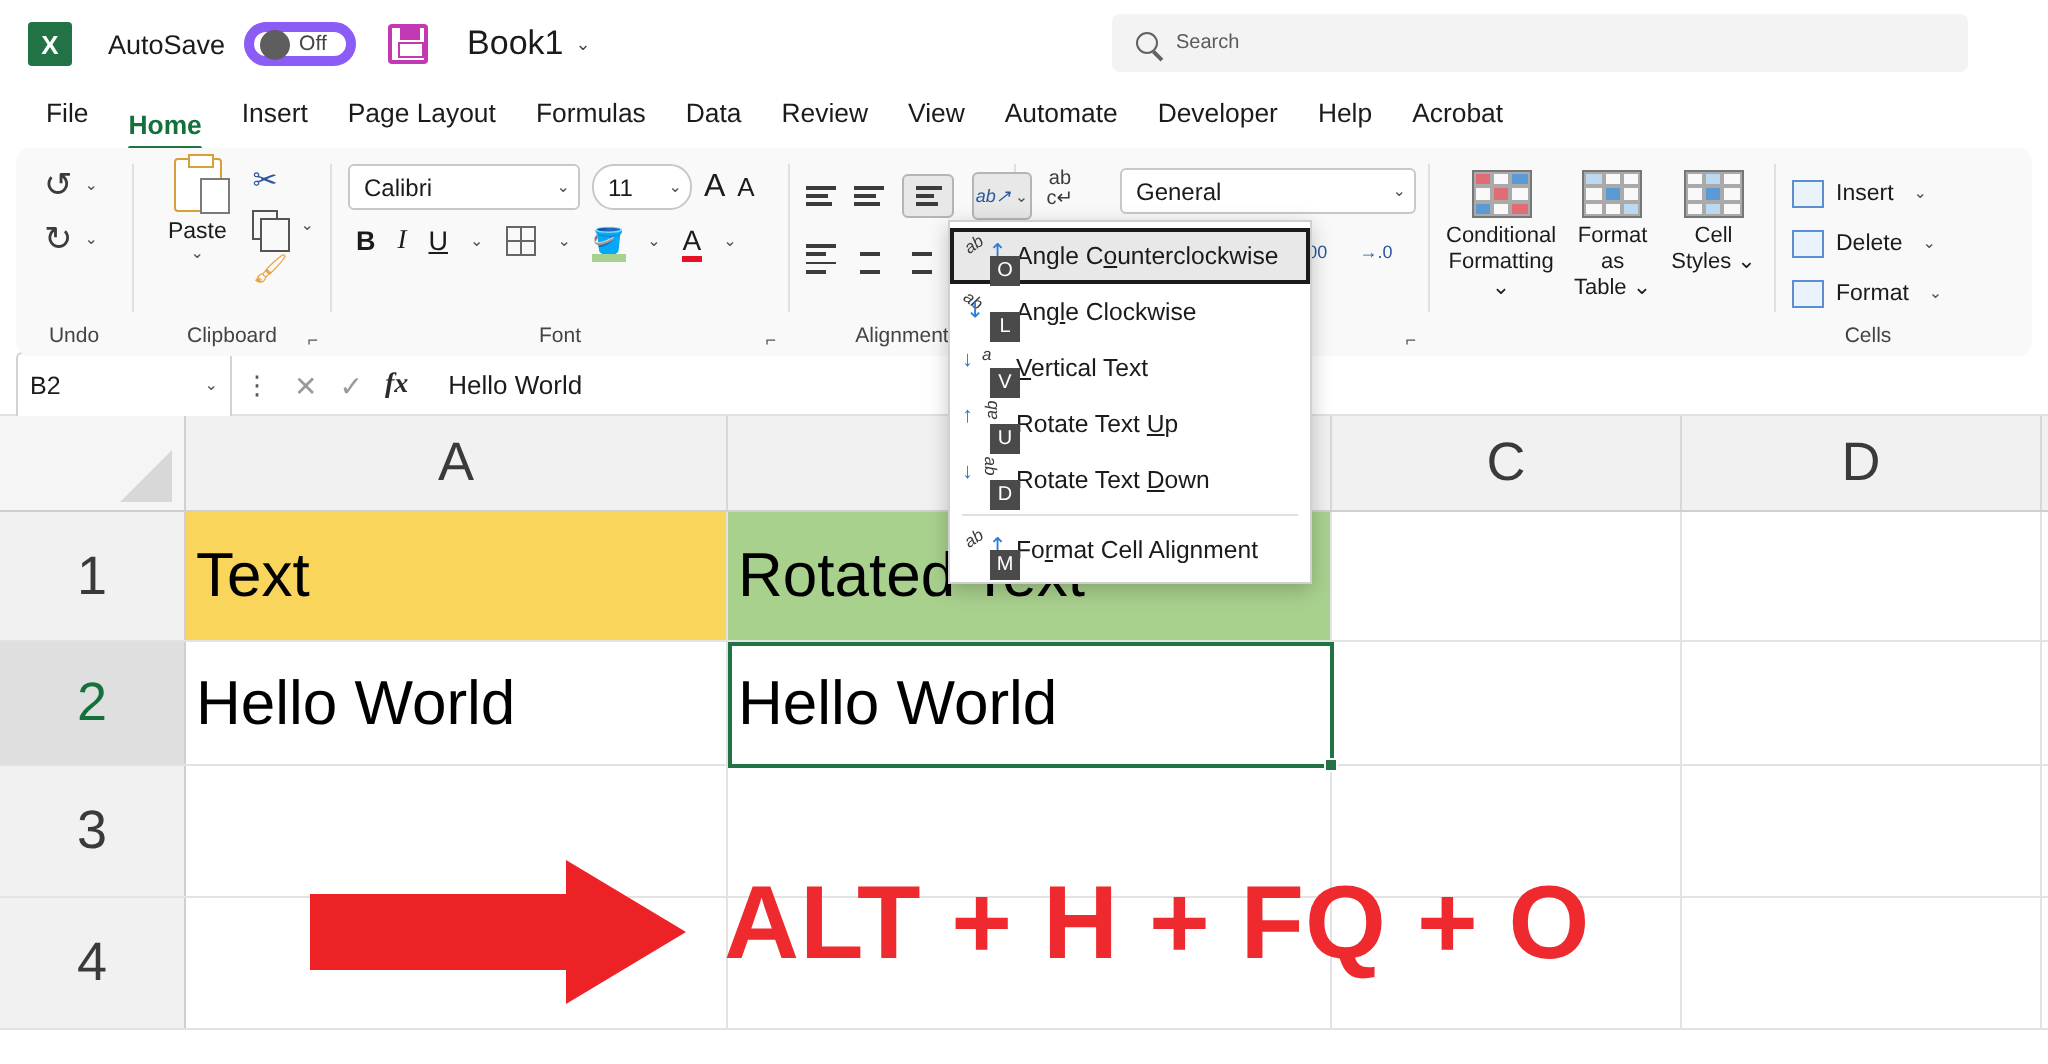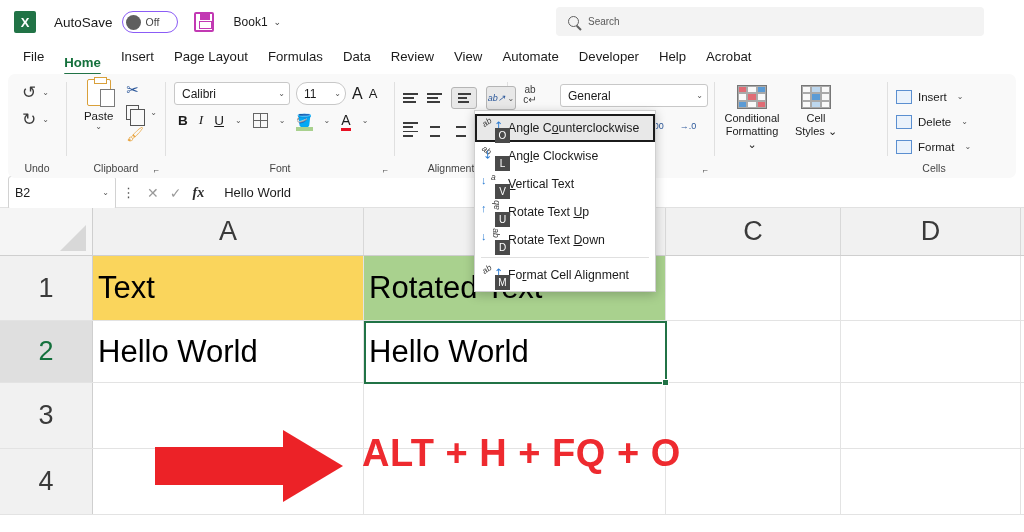--- a/index.html
+++ b/index.html
@@ -25,21 +25,21 @@
     background: #217346;
     border-radius: 2px;
     color: #fff;
     font-size: 13px; font-weight: bold;
     display: flex; align-items: center; justify-content: center;
     margin-right: 18px;
   }
   .autosave-label { font-size: 13.5px; color: #1b1b1b; margin-right: 9px; }
   .toggle {
     width: 56px; height: 22px;
-    border: 1px solid #8b5cf6;
+    border: 5px solid #8b5cf6;
     border-radius: 12px;
     background: #fff;
     display: flex; align-items: center;
     padding: 0 3px;
     margin-right: 16px;
     text-align: right;
   }
   .toggle .knob {
     width: 15px; height: 15px; border-radius: 50%;
     background: #5e5e5e;
@@ -53,21 +53,21 @@
   .save-icon::before {
     content: ""; position: absolute;
     left: 4px; top: -1px; width: 10px; height: 7px;
     background: #c239b3;
   }
   .save-icon::after {
     content: ""; position: absolute;
     left: 3px; bottom: 1px; width: 11px; height: 6px;
     border: 1.5px solid #c239b3;
   }
-  .book-name { font-size: 12px; color: #1b1b1b; }
+  .book-name { font-size: 17px; color: #1b1b1b; }
   .chev { font-size: 9px; color: #444; margin-left: 6px; display:inline-block; }
 
   .searchbar {
     position: absolute;
     left: 556px; top: 7px;
     width: 428px; height: 29px;
     background: #f3f3f3;
     border-radius: 4px;
     display: flex; align-items: center;
     padding-left: 12px;
@@ -299,21 +299,21 @@
   .arrow-wrap { position:absolute; left:155px; top:438px; }
   .arrow-body { width: 130px; height: 38px; background:#ec2227; position:absolute; top:17px; left:0; }
   .arrow-head {
     position:absolute; left:128px; top:0;
     border-top: 36px solid transparent;
     border-bottom: 36px solid transparent;
     border-left: 60px solid #ec2227;
   }
   .annot {
     position:absolute; left:362px; top:440px;
-    font-size: 38px; font-weight: bold; color:#ee2a2f;
+    font-size: 52px; font-weight: bold; color:#ee2a2f;
     letter-spacing: 0.5px; white-space: nowrap;
   }
 
   
   .menu {
     position: absolute;
     left: 474px; top: 110px;
     width: 182px;
     background: #ffffff;
     border: 1px solid #d0d0d0;
@@ -551,20 +551,36 @@
             <span style="background:#5b9bd5"></span>
             <span></span>
             <span style="background:#e06c75"></span>
           </span>
         <span class="style-cap">
           <span>Conditional</span><br><span>Formatting ⌄</span>
         </span>
       </div>
       <div class="style-item">
         <span class="grid-ico">
+            <span style="background:#bdd7ee"></span>
+            <span></span>
+            <span></span>
+            <span></span>
+            <span style="background:#5b9bd5"></span>
+            <span></span>
+            <span></span>
+            <span></span>
+            <span style="background:#bdd7ee"></span>
+          </span>
+        <span class="style-cap">
+          <span>Format as</span><br><span>Table ⌄</span>
+        </span>
+      </div>
+      <div class="style-item">
+        <span class="grid-ico">
             <span></span>
             <span style="background:#bdd7ee"></span>
             <span></span>
             <span></span>
             <span style="background:#5b9bd5"></span>
             <span></span>
             <span></span>
             <span style="background:#bdd7ee"></span>
             <span></span>
           </span>

